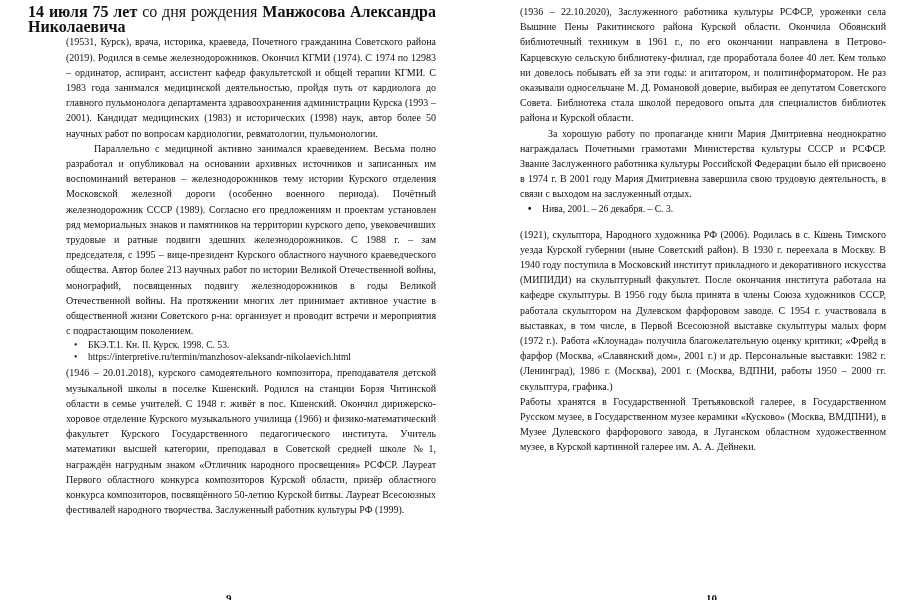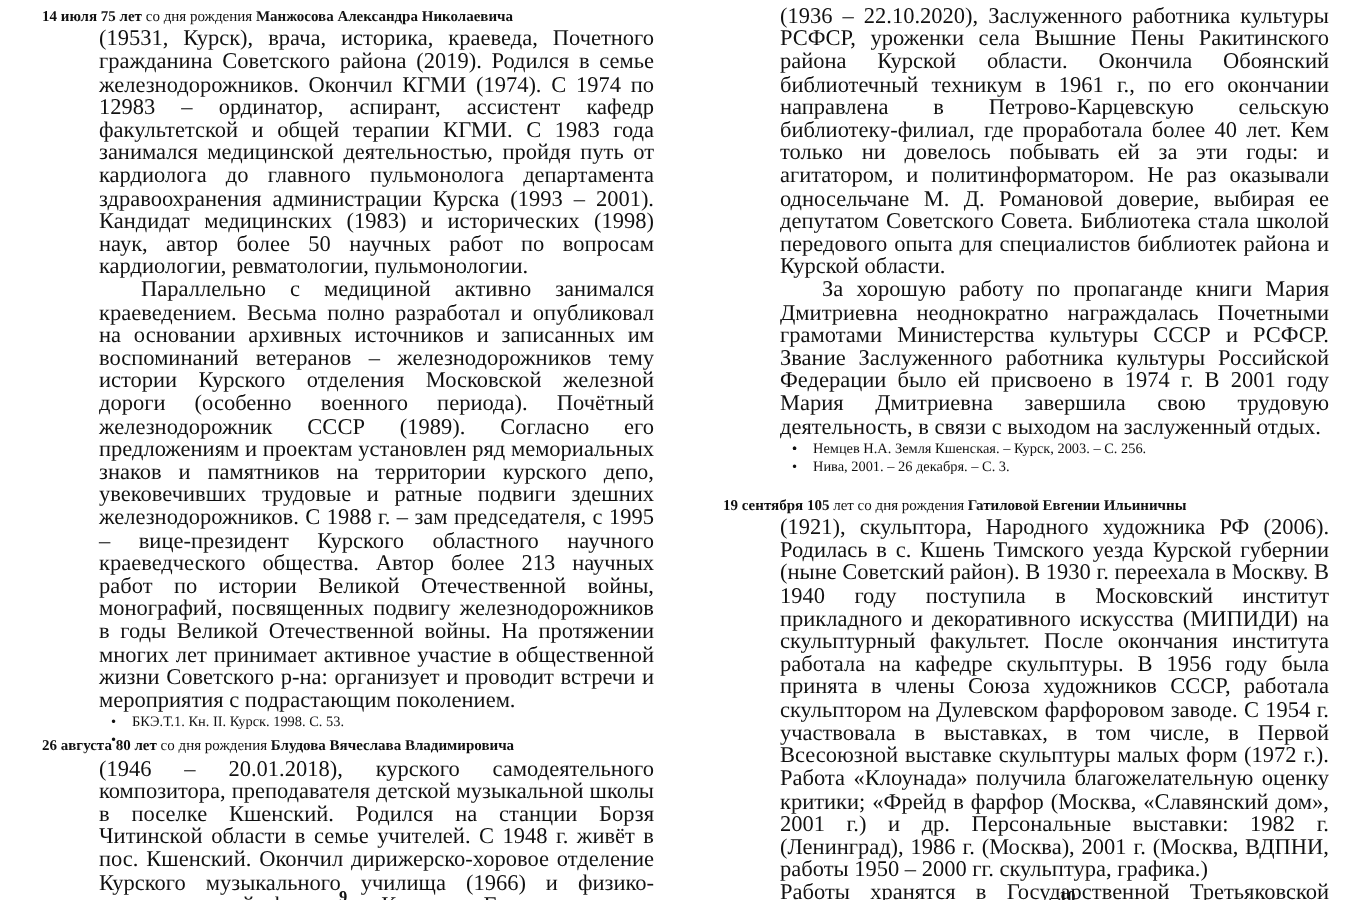--- a/index.html
+++ b/index.html
@@ -1,24 +1,24 @@
 <!DOCTYPE html>
 <html><head>
 <meta charset="utf-8">
 <style>
   html, body { margin: 0; padding: 0; background: #ffffff; }
   body { width: 900px; height: 600px; overflow: hidden; position: relative;
          font-family: "Liberation Serif", "DejaVu Serif", serif; color: #111; }
   .col { position: absolute; top: 4px; }
   .col-left { left: 28px; width: 408px; }
   .col-right { left: 482px; width: 404px; }
-  .entry-head { font-size: 10px; line-height: 15.2px; text-align: justify; margin: 0; }
+  .entry-head { font-size: 16px; line-height: 15.2px; text-align: justify; margin: 0; }
   .entry-head b { font-weight: bold; }
   .indent { padding-left: 38px; }
-  p.body { font-size: 15px; line-height: 15.2px; margin: 0; text-align: justify; }
+  p.body { font-size: 10px; line-height: 15.2px; margin: 0; text-align: justify; }
   p.body.first-indent { text-indent: 28px; }
   ul.refs { margin: 1px 0 2px 0; padding: 0 0 0 0; list-style: none; }
   ul.refs li { font-size: 9.6px; line-height: 12px; position: relative; padding-left: 22px; }
   ul.refs li .bullet { position: absolute; left: 8px; top: 0; }
   .pagenum { position: absolute; font-size: 11px; font-weight: bold; }
   .gap { height: 10px; }
 </style>
 </head>
 <body>
 
@@ -29,63 +29,51 @@
       <b>14 июля</b>
       <b>75 лет</b>
       <span>со дня рождения</span>
       <b>Манжосова Александра Николаевича</b>
     </p>
     <div class="indent">
       <p class="body">(19531, Курск), врача, историка, краеведа, Почетного гражданина Советского района (2019). Родился в семье железнодорожников. Окончил КГМИ (1974). С 1974 по 12983 – ординатор, аспирант, ассистент кафедр факультетской и общей терапии КГМИ. С 1983 года занимался медицинской деятельностью, пройдя путь от кардиолога до главного пульмонолога департамента здравоохранения администрации Курска (1993 – 2001). Кандидат медицинских (1983) и исторических (1998) наук, автор более 50 научных работ по вопросам кардиологии, ревматологии, пульмонологии.</p>
       <p class="body first-indent">Параллельно с медициной активно занимался краеведением. Весьма полно разработал и опубликовал на основании архивных источников и записанных им воспоминаний ветеранов – железнодорожников тему истории Курского отделения Московской железной дороги (особенно военного периода). Почётный железнодорожник СССР (1989). Согласно его предложениям и проектам установлен ряд мемориальных знаков и памятников на территории курского депо, увековечивших трудовые и ратные подвиги здешних железнодорожников. С 1988 г. – зам председателя, с 1995 – вице-президент Курского областного научного краеведческого общества. Автор более 213 научных работ по истории Великой Отечественной войны, монографий, посвященных подвигу железнодорожников в годы Великой Отечественной войны. На протяжении многих лет принимает активное участие в общественной жизни Советского р-на: организует и проводит встречи и мероприятия с подрастающим поколением.</p>
       <ul class="refs">
         <li><span class="bullet">•</span><span>БКЭ.Т.1. Кн. II. Курск. 1998. С. 53.</span></li>
-        <li><span class="bullet">•</span></li>
+        <li><span class="bullet">•</span><span>https://interpretive.ru/termin/manzhosov-aleksandr-nikolaevich.html</span></li>
       </ul>
     </div>
   </div>
 
   <div>
-    <p class="entry-head">
-      <b>26 августа</b>
-      <b>80 лет</b>
-      <span>со дня рождения</span>
-      <b>Блудова Вячеслава Владимировича</b>
-    </p>
     <div class="indent">
       <p class="body">(1946 – 20.01.2018), курского самодеятельного композитора, преподавателя детской музыкальной школы в поселке Кшенский. Родился на станции Борзя Читинской области в семье учителей. С 1948 г. живёт в пос. Кшенский. Окончил дирижерско-хоровое отделение Курского музыкального училища (1966) и физико-математический факультет Курского Государственного педагогического института. Учитель математики высшей категории, преподавал в Советской средней школе №1, награждён нагрудным знаком «Отличник народного просвещения» РСФСР. Лауреат Первого областного конкурса композиторов Курской области, призёр областного конкурса композиторов, посвящённого 50-летию Курской битвы. Лауреат Всесоюзных фестивалей народного творчества. Заслуженный работник культуры РФ (1999).</p>
 
     </div>
   </div>
 </div>
 <div class="pagenum" style="left:226px; top:592px;">9</div>
 
 <div class="col col-right">
 
   <div>
     <div class="indent">
       <p class="body">(1936 – 22.10.2020), Заслуженного работника культуры РСФСР, уроженки села Вышние Пены Ракитинского района Курской области. Окончила Обоянский библиотечный техникум в 1961 г., по его окончании направлена в Петрово-Карцевскую сельскую библиотеку-филиал, где проработала более 40 лет. Кем только ни довелось побывать ей за эти годы: и агитатором, и политинформатором. Не раз оказывали односельчане М. Д. Романовой доверие, выбирая ее депутатом Советского Совета. Библиотека стала школой передового опыта для специалистов библиотек района и Курской области.</p>
       <p class="body first-indent">За хорошую работу по пропаганде книги Мария Дмитриевна неоднократно награждалась Почетными грамотами Министерства культуры СССР и РСФСР. Звание Заслуженного работника культуры Российской Федерации было ей присвоено в 1974 г. В 2001 году Мария Дмитриевна завершила свою трудовую деятельность, в связи с выходом на заслуженный отдых.</p>
       <ul class="refs">
         <li><span class="bullet">•</span></li>
-        <li><span class="bullet">•</span><span>Немцев Н.А. Земля Кшенская. – Курск, 2003. – С. 256.</span></li>
+        <li><span class="bullet">•</span></li>
         <li><span class="bullet">•</span><span>Нива, 2001. – 26 декабря. – С. 3.</span></li>
       </ul>
     </div>
   </div>
 
   <div class="gap"></div>
 
   <div>
-    <p class="entry-head">
-      <b>19 сентября</b>
-      <b>105</b>
-      <span>лет со дня рождения</span>
-      <b>Гатиловой Евгении Ильиничны</b>
-    </p>
     <div class="indent">
       <p class="body">(1921), скульптора, Народного художника РФ (2006). Родилась в с. Кшень Тимского уезда Курской губернии (ныне Советский район). В 1930 г. переехала в Москву. В 1940 году поступила в Московский институт прикладного и декоративного искусства (МИПИДИ) на скульптурный факультет. После окончания института работала на кафедре скульптуры. В 1956 году была принята в члены Союза художников СССР, работала скульптором на Дулевском фарфоровом заводе. С 1954 г. участвовала в выставках, в том числе, в Первой Всесоюзной выставке скульптуры малых форм (1972 г.). Работа «Клоунада» получила благожелательную оценку критики; «Фрейд в фарфор (Москва, «Славянский дом», 2001 г.) и др. Персональные выставки: 1982 г. (Ленинград), 1986 г. (Москва), 2001 г. (Москва, ВДПНИ, работы 1950 – 2000 гг. скульптура, графика.)</p>
       <p class="body">Работы хранятся в Государственной Третьяковской галерее, в Государственном Русском музее, в Государственном музее керамики «Кусково» (Москва, ВМДПНИ), в Музее Дулевского фарфорового завода, в Луганском областном художественном музее, в Курской картинной галерее им. А. А. Дейнеки.</p>
 
     </div>
   </div>
 </div>
 <div class="pagenum" style="left:706px; top:592px;">10</div>
 
 </body></html>

